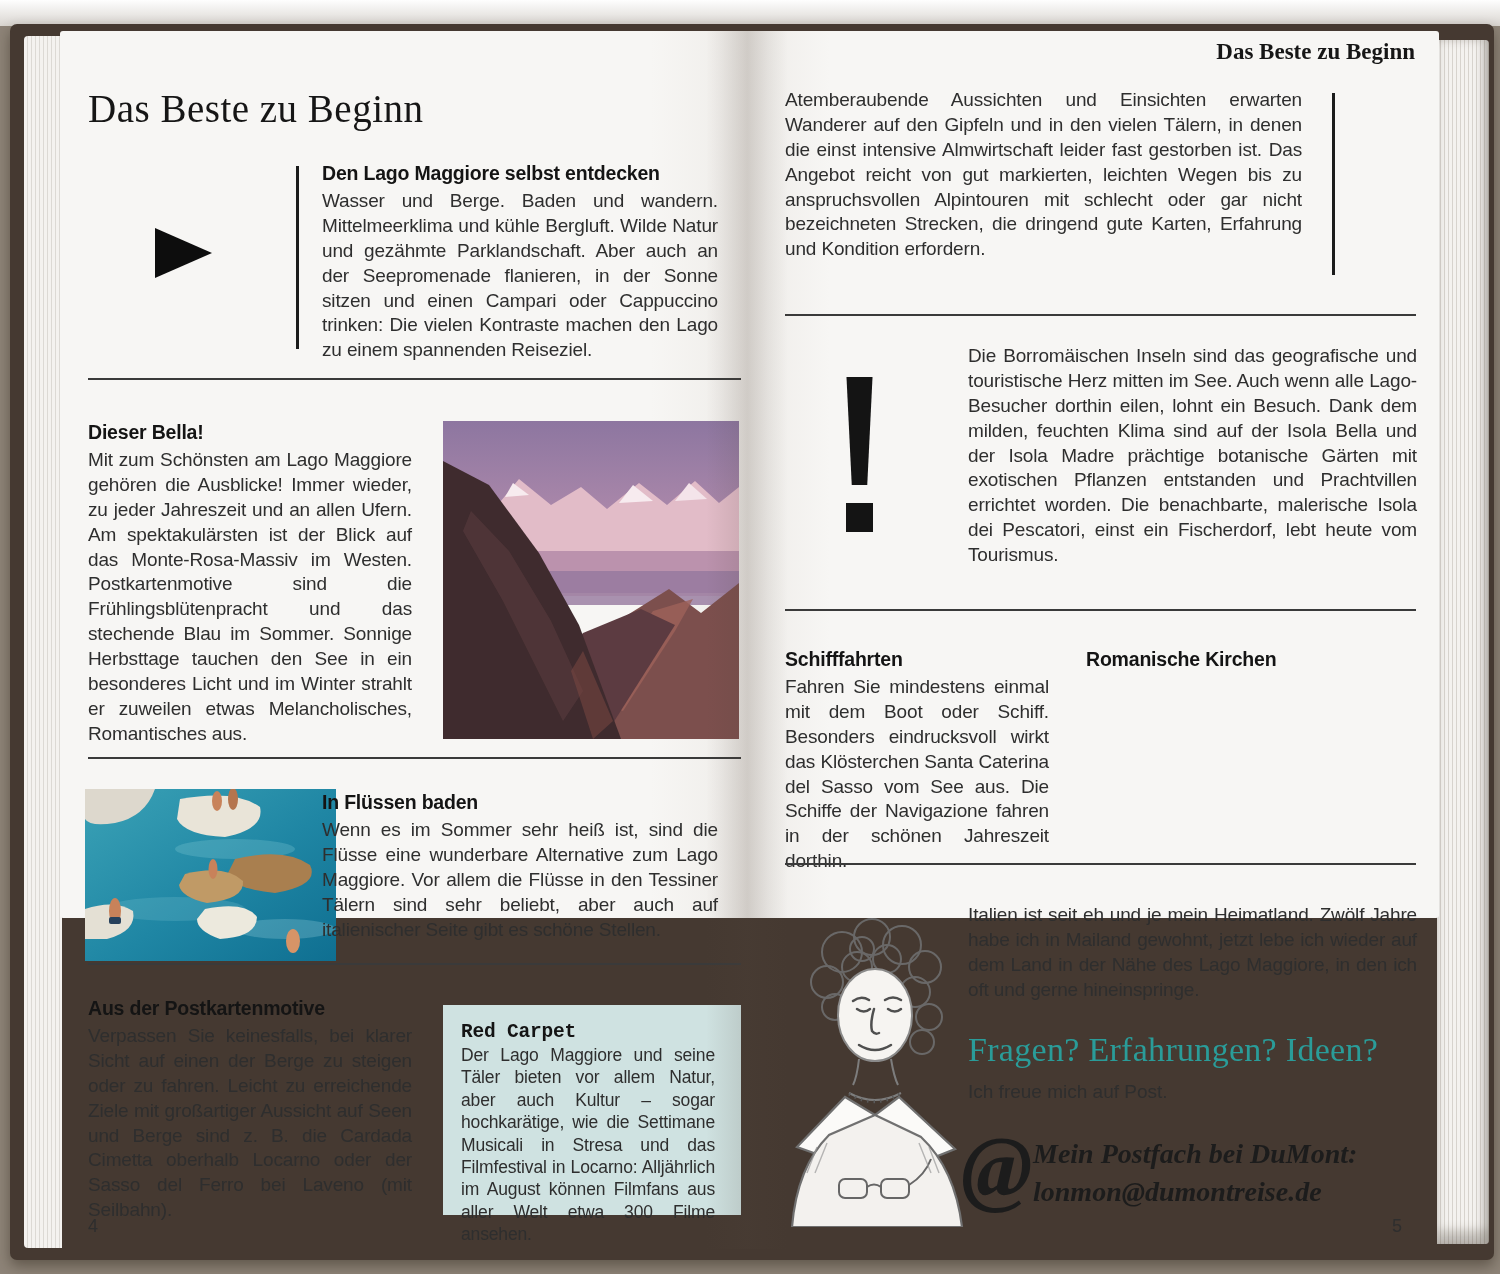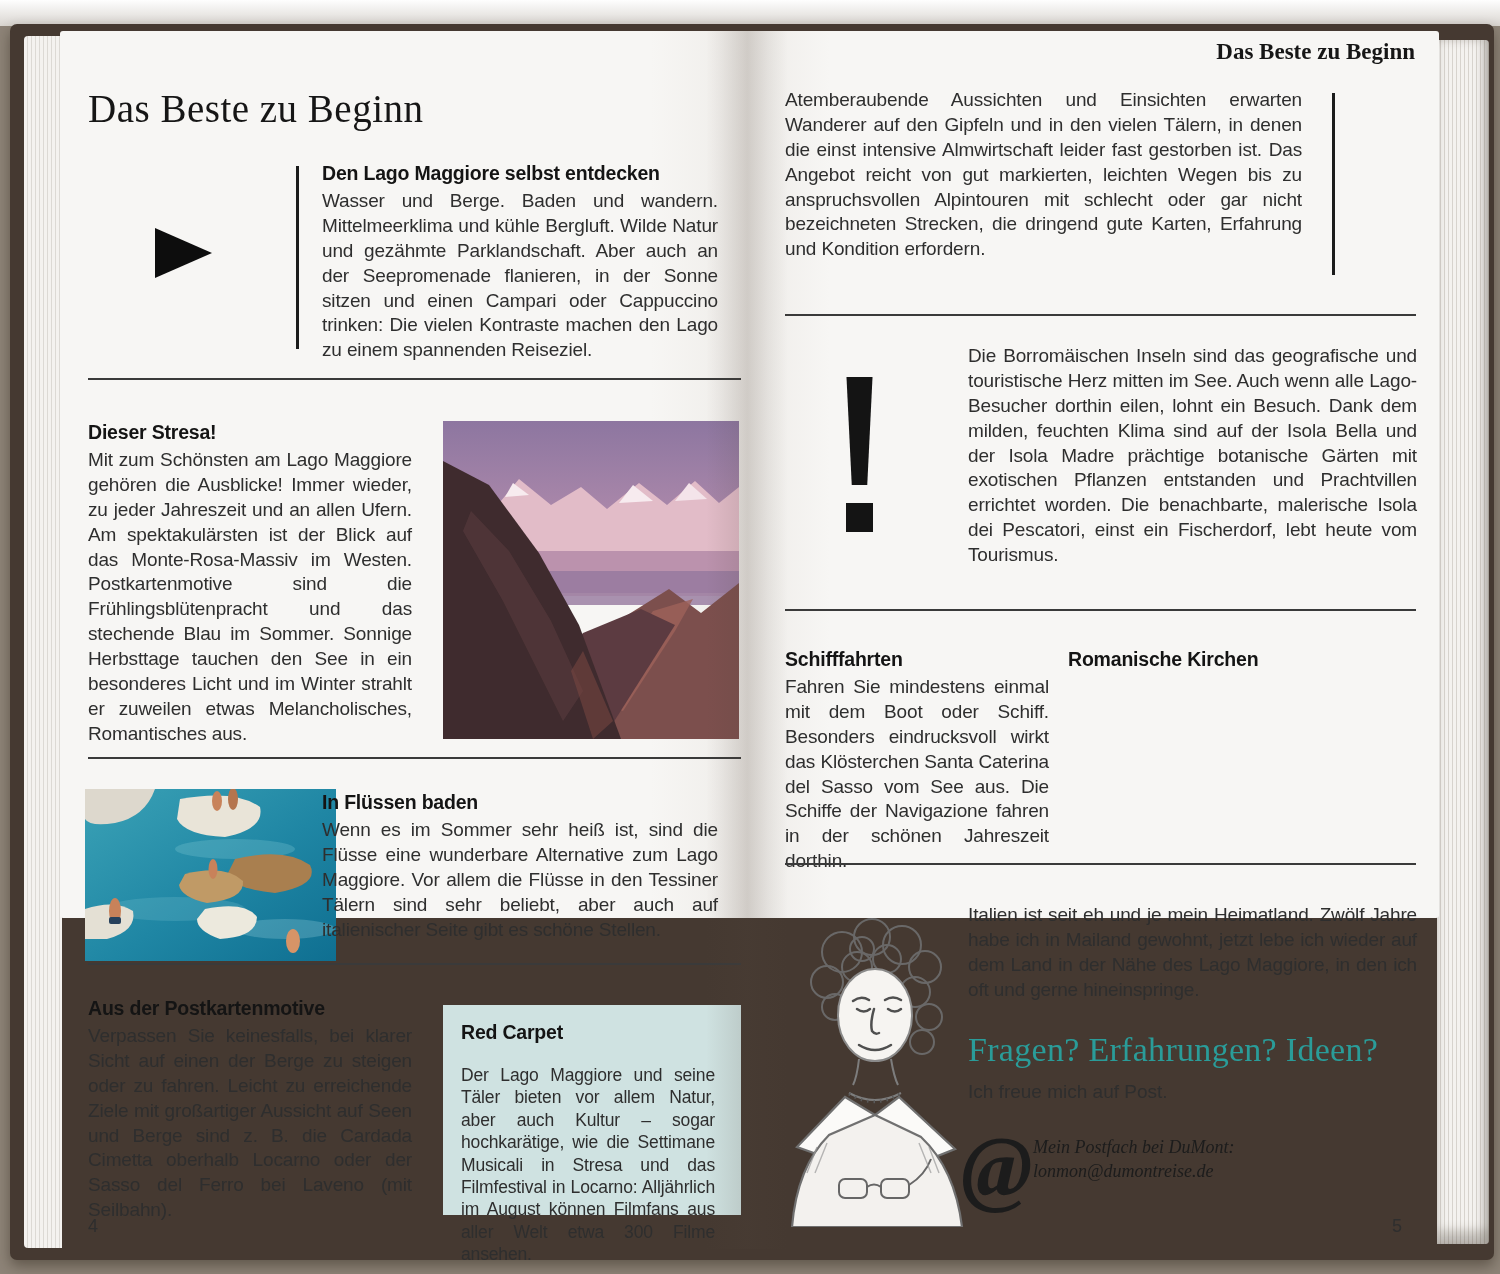--- a/index.html
+++ b/index.html
@@ -36,27 +36,27 @@
   .running-head{font-size:23px;font-weight:bold;color:#161616;text-align:right;}
   .sec-h{font-size:19.5px;font-weight:bold;color:#141414;margin-bottom:4px;letter-spacing:-.2px;}
   .body-t{font-size:19px;line-height:1.31;text-align:justify;color:#2e2e2e;letter-spacing:-.15px;}
   .hr{height:2px;background:#3a3a3a;}
   .vbar{width:3px;background:#1b1b1b;}
   .tri{width:0;height:0;border-left:57px solid #0d0d0d;border-top:25px solid transparent;border-bottom:25px solid transparent;}
   .excl-bar{background:#141414;clip-path:polygon(8% 0,92% 0,75% 100%,25% 100%);}
   .excl-dot{background:#141414;}
   .photo{display:block;}
   .redcarpet{background:var(--red-carpet-bg,#cfe2e1);padding:16px 26px 16px 18px;box-sizing:border-box;}
-  .redcarpet .sec-h{margin-bottom:20px;}
+  .redcarpet .sec-h{margin-bottom:1px;font-family:Liberation Mono, monospace;}
   .redcarpet .body-t{font-size:17.5px;line-height:1.28;}
   .pagenum{font-size:18px;color:#2e2e2e;}
   .cta{font-size:34px;color:var(--accent-teal,#2a9c99);letter-spacing:.3px;}
   .cta-sub{font-size:19px;color:#2e2e2e;}
   .at{font-size:86px;font-style:italic;font-weight:bold;color:#1c1c1c;line-height:.9;}
-  .mail{font-size:18px;font-weight:normal;font-style:italic;color:#1c1c1c;line-height:1.35;}
+  .mail{font-size:28px;font-weight:bold;font-style:italic;color:#1c1c1c;line-height:1.35;}
 </style>
 </head>
 <body>
 
 <div class="backdrop-top"></div>
 <div class="book-cover"></div>
 <div class="edge-left"></div>
 <div class="edge-right"></div>
 
 <div class="page page-left">
@@ -66,21 +66,21 @@
   <div class="abs tri" style="left:95px;top:197px;"></div>
   <div class="abs vbar" style="left:236px;top:135px;height:183px;"></div>
   <div class="abs" style="left:262px;top:131px;width:396px;">
     <div class="sec-h">Den Lago Maggiore selbst entdecken</div>
     <div class="body-t">Wasser und Berge. Baden und wandern. Mittelmeerklima und kühle Bergluft. Wilde Natur und gezähmte Parklandschaft. Aber auch an der Seepromenade flanieren, in der Sonne sitzen und einen Campari oder Cappuccino trinken: Die vielen Kontraste machen den Lago zu einem spannenden Reiseziel.</div>
   </div>
 
   <div class="abs hr" style="left:28px;top:347px;width:653px;"></div>
 
   <div class="abs" style="left:28px;top:390px;width:324px;">
-    <div class="sec-h">Dieser Stresa!</div>
+    <div class="sec-h">Dieser Bella!</div>
     <div class="body-t">Mit zum Schönsten am Lago Maggiore gehören die Ausblicke! Immer wieder, zu jeder Jahreszeit und an allen Ufern. Am spektakulärsten ist der Blick auf das Monte-Rosa-Massiv im Westen. Postkartenmotive sind die Frühlingsblütenpracht und das stechende Blau im Sommer. Sonnige Herbsttage tauchen den See in ein besonderes Licht und im Winter strahlt er zuweilen etwas Melancholisches, Romantisches aus.</div>
   </div>
 
   <svg class="abs photo" style="left:383px;top:390px;" width="296" height="318" viewBox="0 0 296 318">
     <defs>
       <linearGradient id="sky" x1="0" y1="0" x2="0" y2="1">
         <stop offset="0" stop-color="#8d76a0"></stop>
           <stop offset=".75" stop-color="#b78fae"></stop>
           <stop offset="1" stop-color="#c597b1"></stop>
       </linearGradient>
@@ -166,21 +166,21 @@
   <div class="abs" style="left:221px;top:313px;width:449px;">
     <div class="body-t">Die Borromäischen Inseln sind das geografische und touristische Herz mitten im See. Auch wenn alle Lago-Besucher dorthin eilen, lohnt ein Besuch. Dank dem milden, feuchten Klima sind auf der Isola Bella und der Isola Madre prächtige botanische Gärten mit exotischen Pflanzen entstanden und Prachtvillen errichtet worden. Die benachbarte, malerische Isola dei Pescatori, einst ein Fischerdorf, lebt heute vom Tourismus.</div>
   </div>
 
   <div class="abs hr" style="left:38px;top:578px;width:631px;"></div>
 
   <div class="abs" style="left:38px;top:617px;width:264px;">
     <div class="sec-h">Schifffahrten</div>
     <div class="body-t">Fahren Sie mindestens einmal mit dem Boot oder Schiff. Besonders eindrucksvoll wirkt das Klösterchen Santa Caterina del Sasso vom See aus. Die Schiffe der Navigazione fahren in der schönen Jahreszeit dorthin.</div>
   </div>
-  <div class="abs" style="left:321px;top:617px;width:331px;">
+  <div class="abs" style="left:339px;top:617px;width:331px;">
     <div class="sec-h">Romanische Kirchen</div>
   </div>
 
   <div class="abs hr" style="left:38px;top:832px;width:631px;"></div>
 
   <svg class="abs" style="left:40px;top:866px;" width="180" height="330" viewBox="0 0 180 330">
     <g fill="none" stroke="#6e6e6e" stroke-width="2" opacity=".9">
       <circle cx="55" cy="55" r="20"></circle>
         <circle cx="85" cy="40" r="18"></circle>
         <circle cx="115" cy="48" r="19"></circle>

